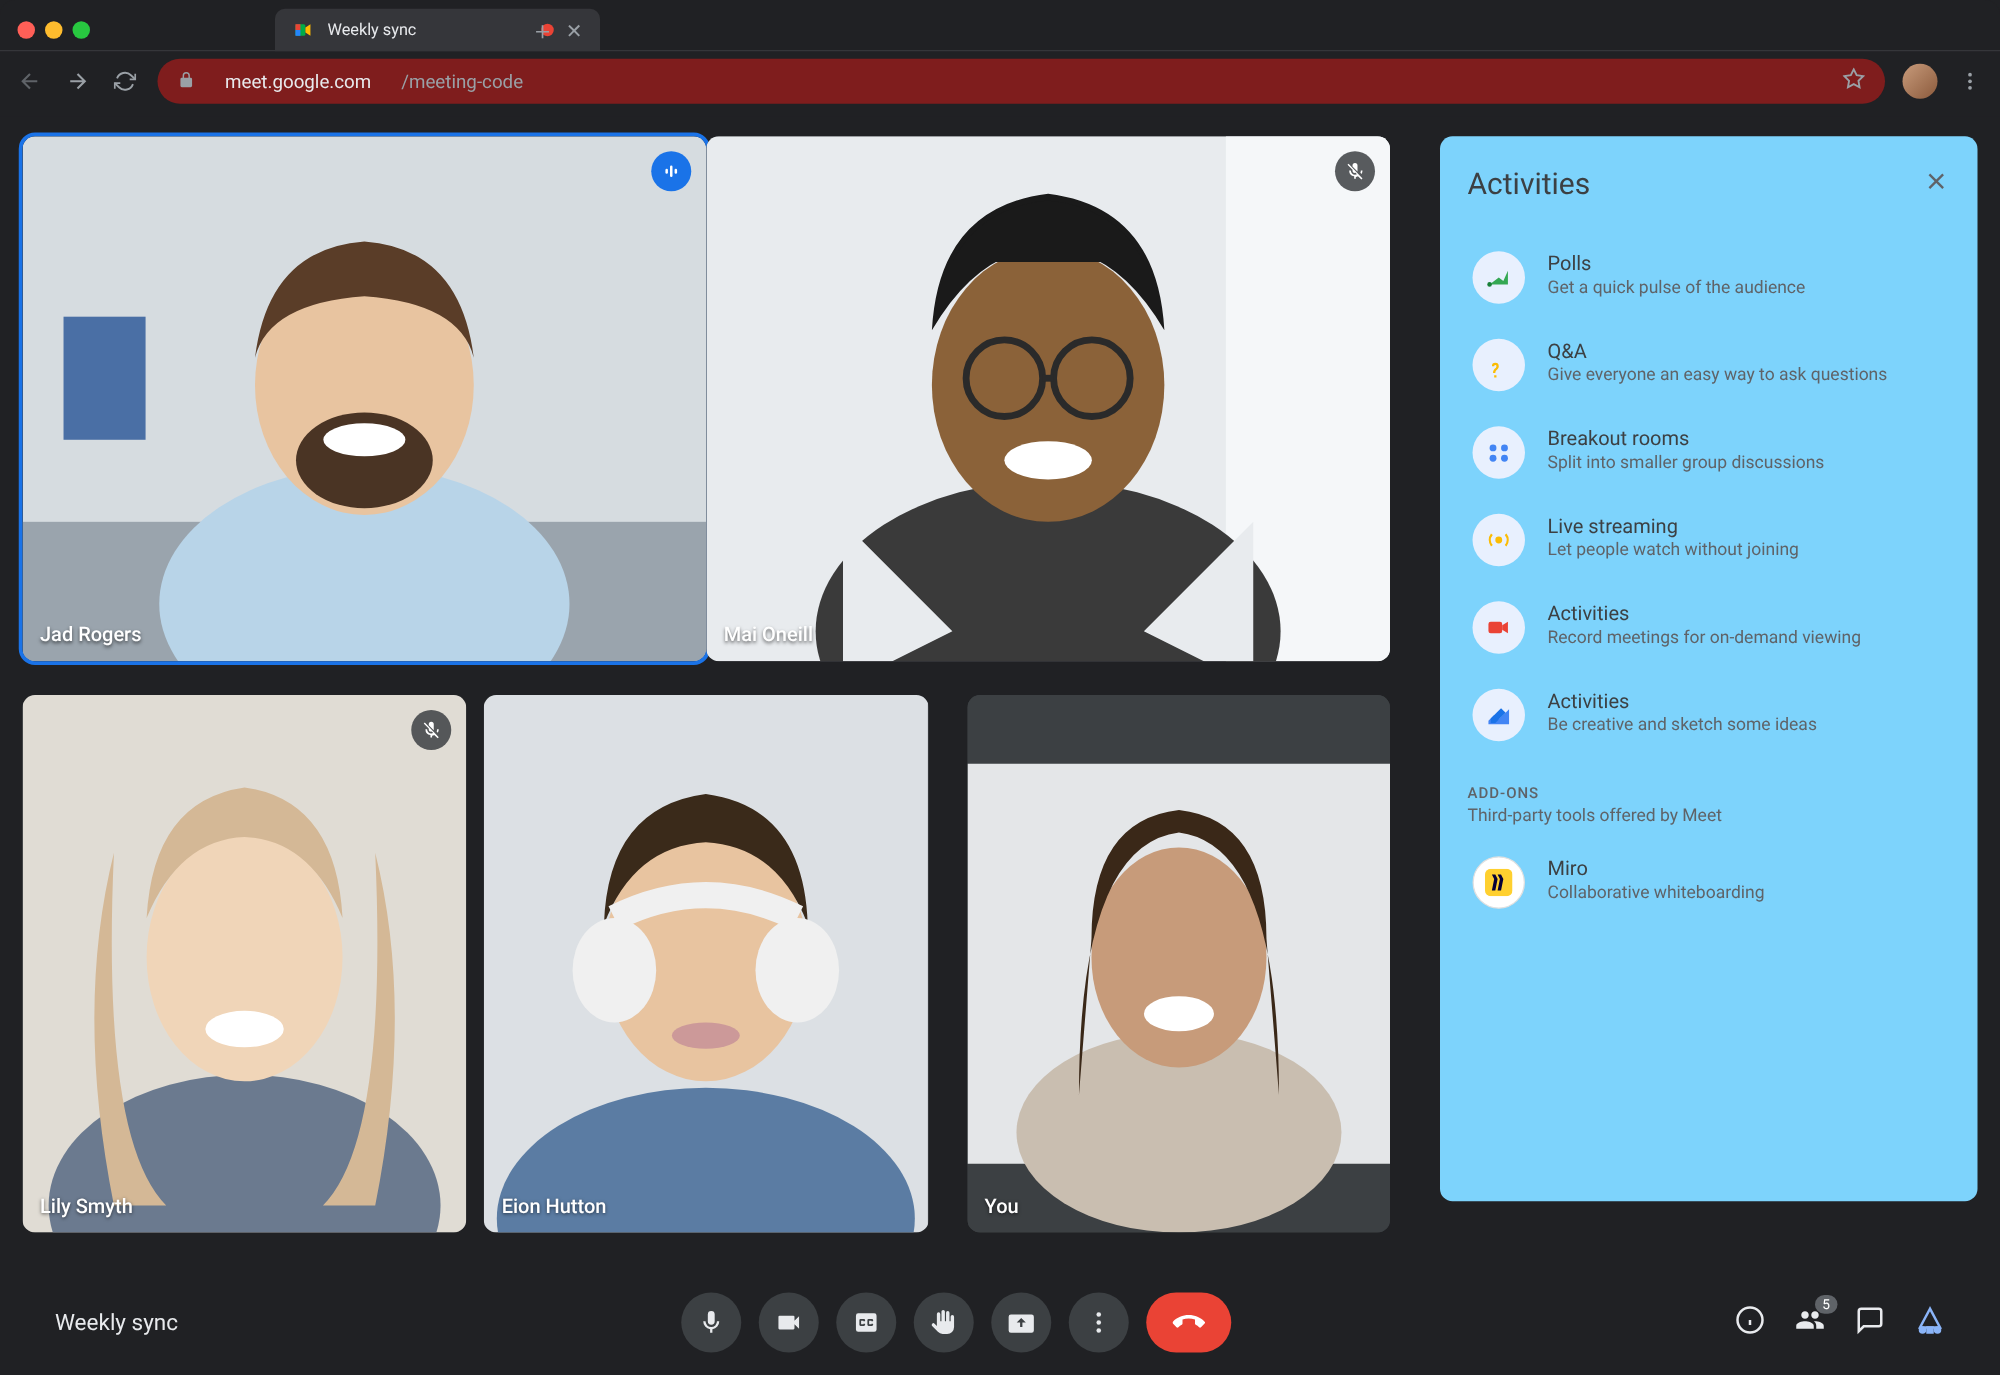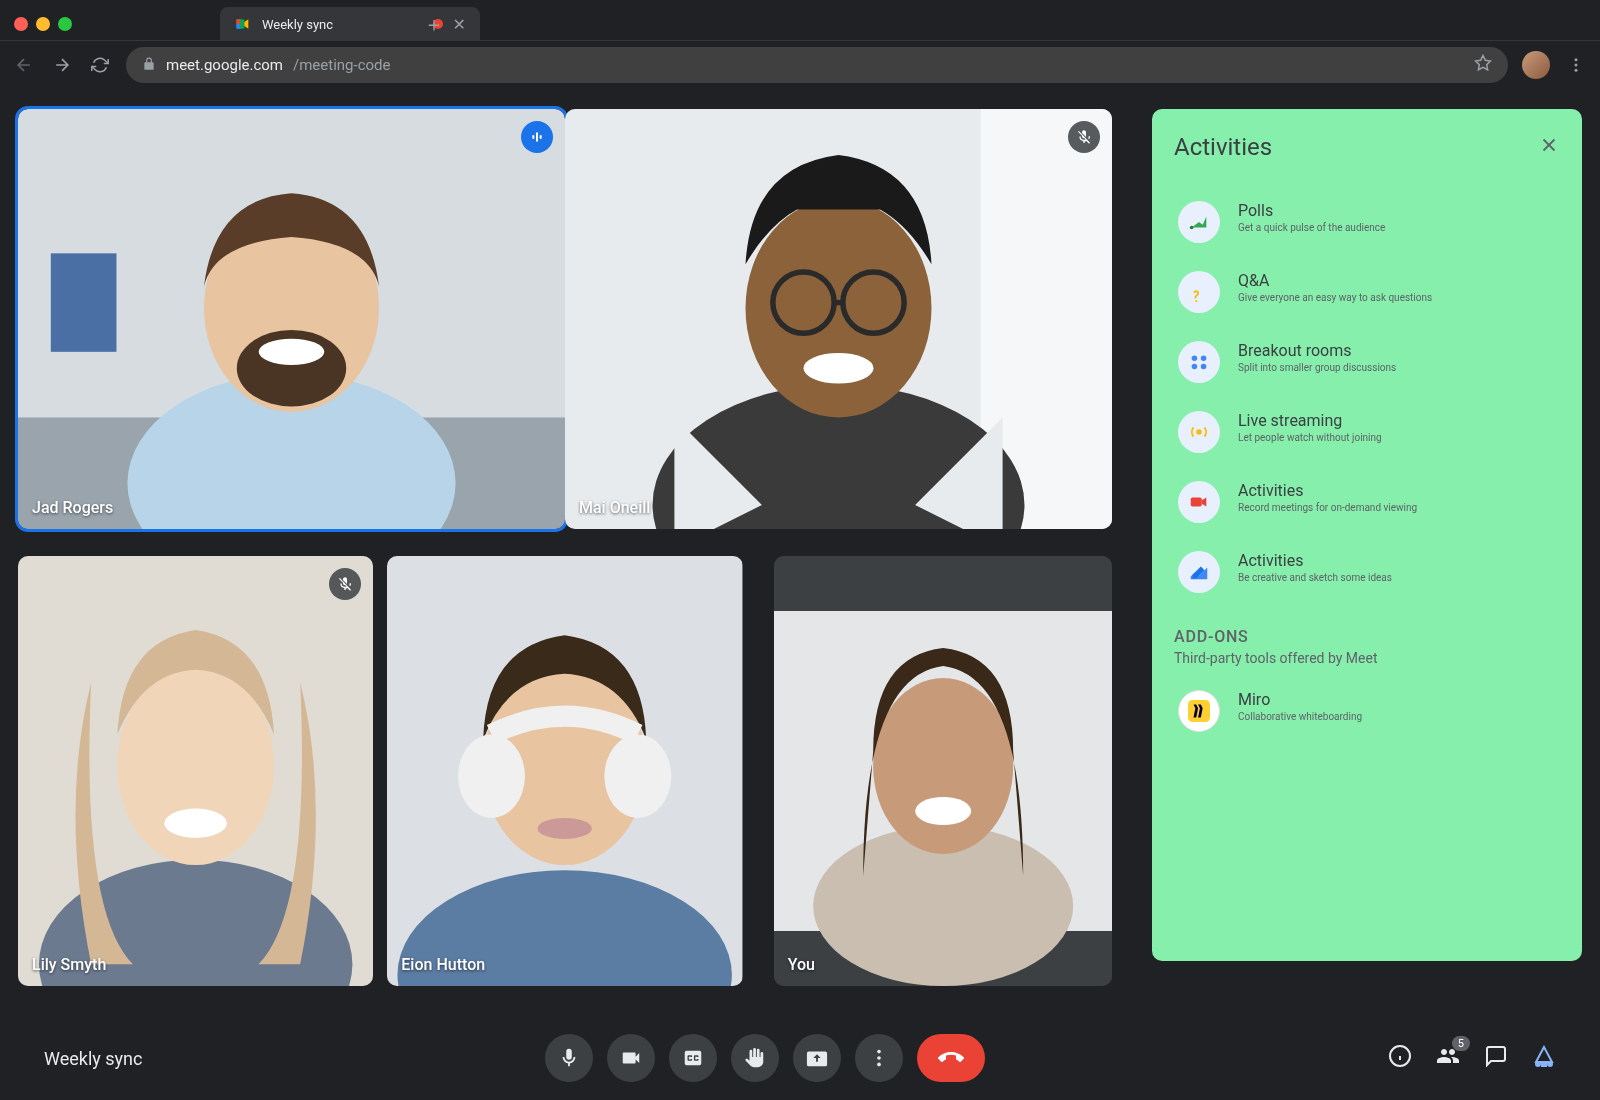--- a/index.html
+++ b/index.html
@@ -53,27 +53,27 @@
     padding: 6px 12px 10px 12px;
     gap: 14px;
     border-top: 1px solid #35363a;
     background: #35363a00;
   }
   .addr-row { background: #202124; }
   .nav-icon { color: #9aa0a6; width: 24px; height: 24px; display:flex; align-items:center; justify-content:center; cursor:pointer; }
   .nav-icon.disabled { color: #5f6368; }
   .omnibox {
     flex: 1;
-    background: #404040;
+    background: #7f1d1d;
     border-radius: 20px;
     height: 36px;
     display: flex;
     align-items: center;
     padding: 0 16px;
-    gap: 10px;
+    gap: 24px;
   }
   .lock-icon { color: #9aa0a6; }
   .url-host { color: #e8eaed; font-size: 15px; }
   .url-path { color: #9aa0a6; font-size: 15px; }
   .star-icon { color: #9aa0a6; }
   .avatar-small {
     width: 28px; height: 28px; border-radius: 50%;
     background: linear-gradient(135deg,#c89b7b,#8b5a3c);
   }
   .kebab { color: #9aa0a6; }
@@ -116,21 +116,21 @@
   }
   .mic-badge {
     position: absolute; top: 12px; right: 12px;
     width: 32px; height: 32px; border-radius: 50%;
     display: flex; align-items: center; justify-content: center;
   }
   .mic-badge.speaking { background: #1a73e8; }
   .mic-badge.muted { background: rgba(60,64,67,.85); }
   .activities-panel {
     width: 430px;
-    background: #86efac;
+    background: #7dd3fc;
     border-radius: 10px;
     color: #202124;
     padding: 24px 22px;
     overflow-y: auto;
     height: 852px;
     margin-left: 22px;
   }
   .panel-header {
     display: flex; justify-content: space-between; align-items: center;
     margin-bottom: 26px;
@@ -143,23 +143,23 @@
     cursor: pointer;
     border-radius: 8px;
   }
   .activity-icon {
     width: 42px; height: 42px; border-radius: 50%;
     background: #e8f0fe;
     display: flex; align-items: center; justify-content: center;
     flex-shrink: 0;
   }
   .activity-text .title { font-size: 16px; color: #3c4043; font-weight: 400; }
-  .activity-text .desc { font-size: 10px; color: #5f6368; margin-top: 2px; }
+  .activity-text .desc { font-size: 14px; color: #5f6368; margin-top: 2px; }
   .addons-header { 
-    font-size: 16px; color: #5f6368; letter-spacing: 0.8px;
+    font-size: 12px; color: #5f6368; letter-spacing: 0.8px;
     margin-top: 20px; text-transform: uppercase; font-weight: 500;
   }
   .addons-sub { font-size: 14px; color: #5f6368; margin-top: 4px; margin-bottom: 10px; }
 
   
   .bottom-bar {
     height: 90px;
     display: flex;
     align-items: center;
     padding: 0 26px;

